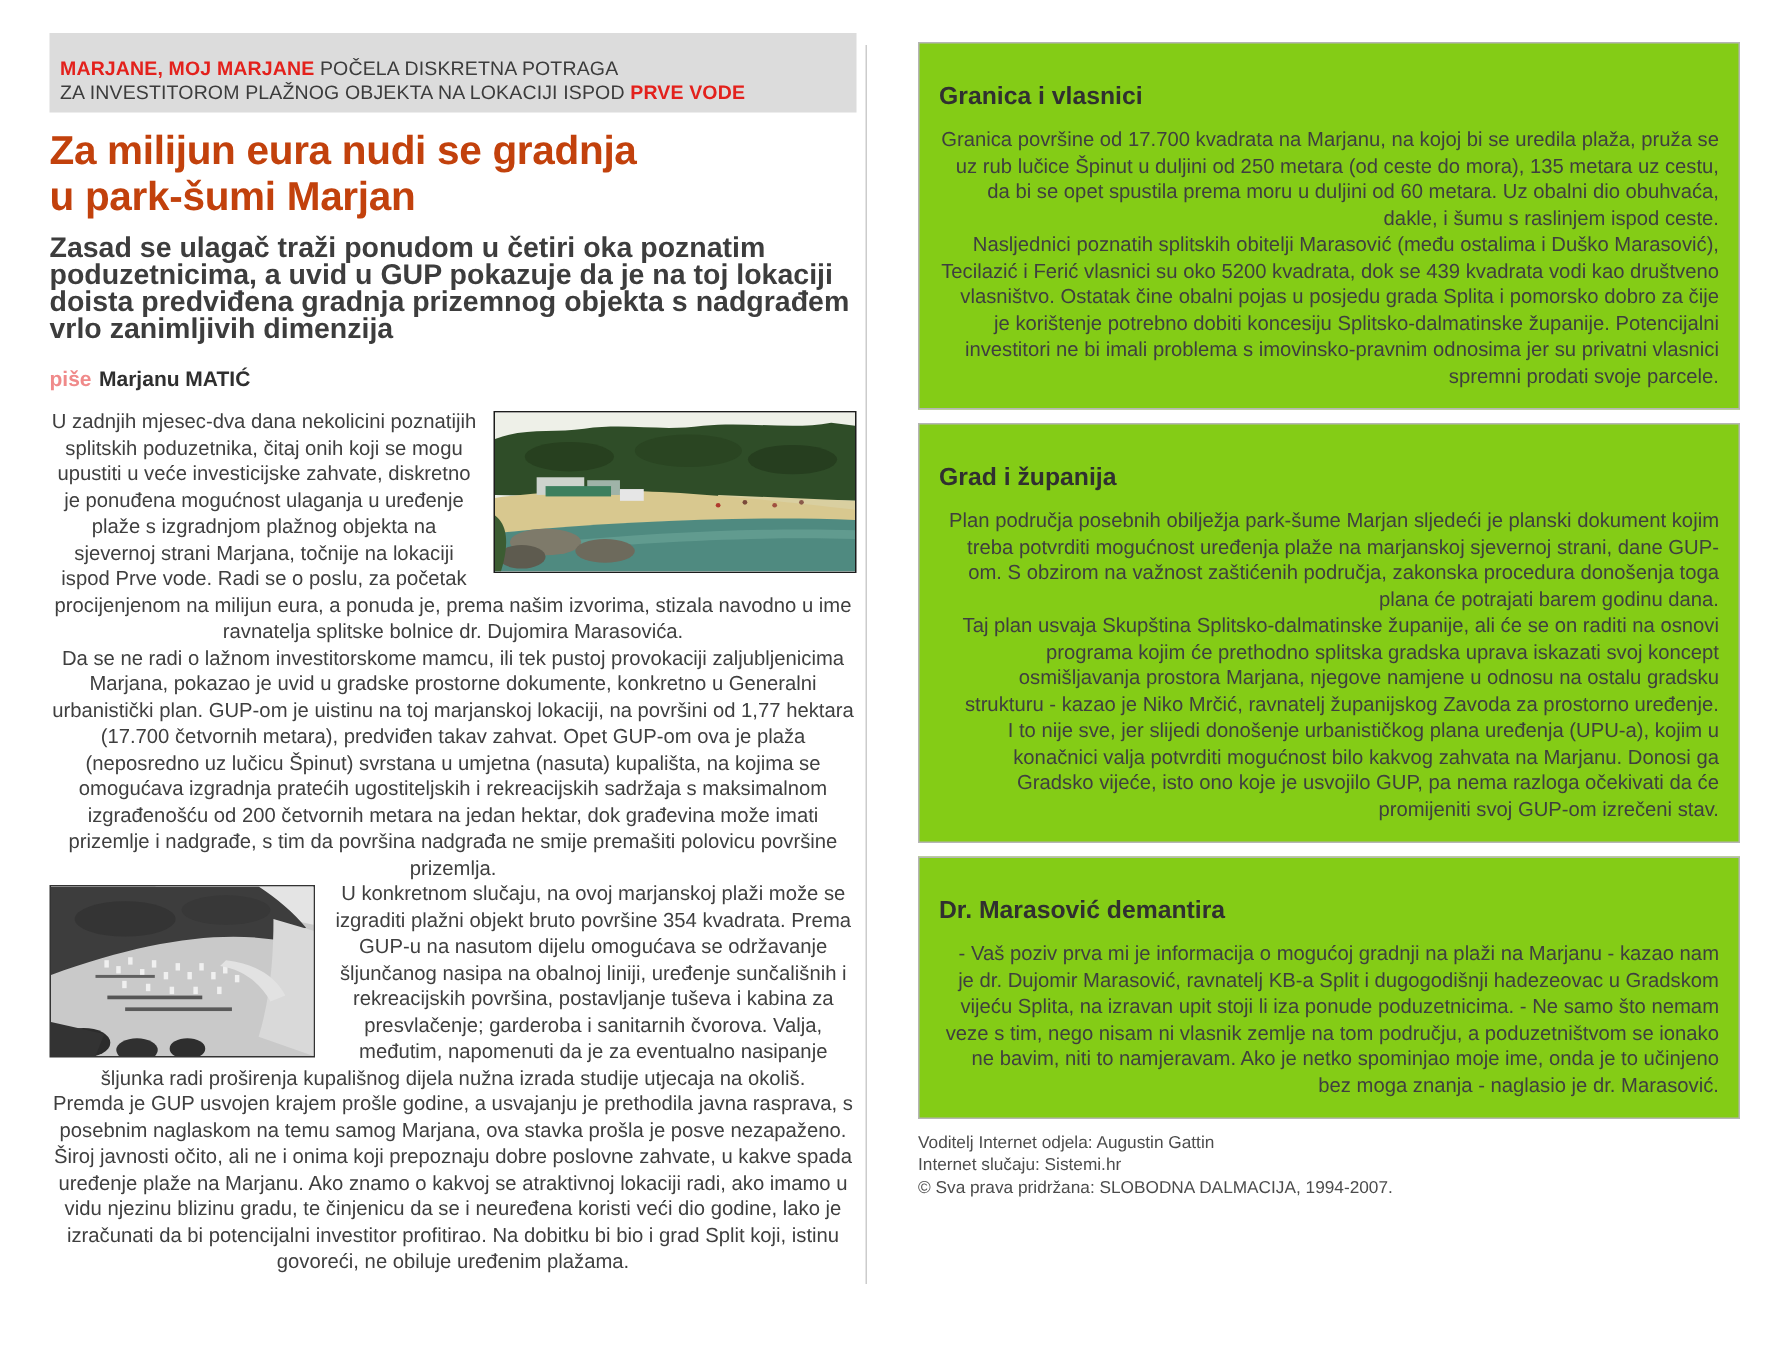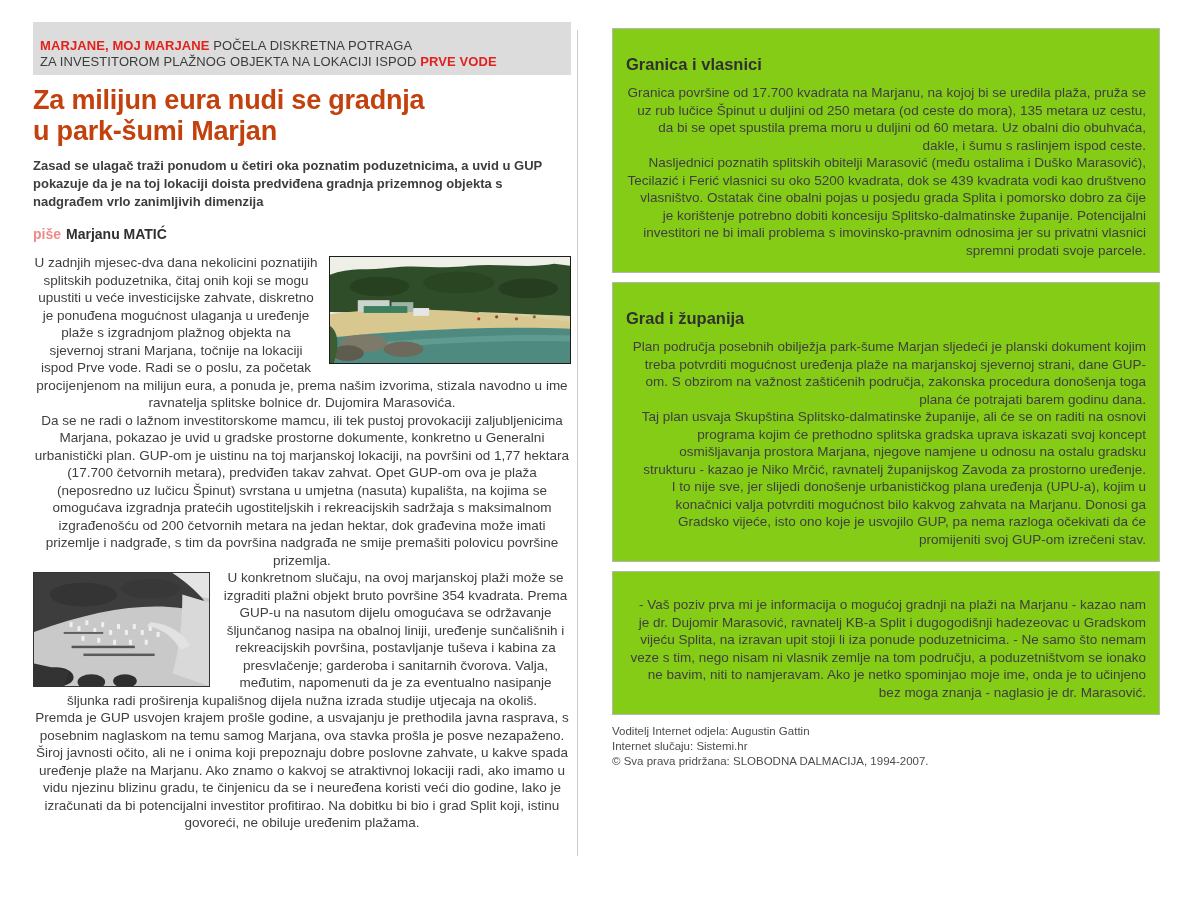--- a/index.html
+++ b/index.html
@@ -30,21 +30,21 @@
     margin: 10px 0 0;
     color: #c2410c;
     font-size: 27px;
     line-height: 31px;
     font-weight: bold;
     letter-spacing: -0.2px;
   }
 
   .lead {
     margin-top: 10px;
-    font-size: 13px;
+    font-size: 19px;
     line-height: 18px;
     font-weight: bold;
     color: #3d3d3d;
   }
 
   .byline { margin-top: 15px; font-size: 14px; font-weight: bold; color: #2f2f2f; }
   .byline .pise { color: #f08a8a; margin-right: 5px; }
 
   .article-body { margin-top: 12px; font-size: 13.5px; line-height: 17.5px; color: #3f3f3f; }
   .article-body p { margin: 0; text-align: center; }
@@ -203,20 +203,21 @@
   </div>
 
   <div class="box">
     <h2 class="box-title">Grad i županija</h2>
     <div class="box-line">Plan područja posebnih obilježja park-šume Marjan sljedeći je planski dokument kojim treba potvrditi mogućnost uređenja plaže na marjanskoj sjevernoj strani, dane GUP-om. S obzirom na važnost zaštićenih područja, zakonska procedura donošenja toga plana će potrajati barem godinu dana.</div>
     <div class="box-line">Taj plan usvaja Skupština Splitsko-dalmatinske županije, ali će se on raditi na osnovi programa kojim će prethodno splitska gradska uprava iskazati svoj koncept osmišljavanja prostora Marjana, njegove namjene u odnosu na ostalu gradsku strukturu - kazao je Niko Mrčić, ravnatelj županijskog Zavoda za prostorno uređenje.</div>
     <div class="box-line">I to nije sve, jer slijedi donošenje urbanističkog plana uređenja (UPU-a), kojim u konačnici valja potvrditi mogućnost bilo kakvog zahvata na Marjanu. Donosi ga Gradsko vijeće, isto ono koje je usvojilo GUP, pa nema razloga očekivati da će promijeniti svoj GUP-om izrečeni stav.</div>
   </div>
 
   <div class="box">
+    <h2 class="box-title">Dr. Marasović demantira</h2>
     <div class="box-line">- Vaš poziv prva mi je informacija o mogućoj gradnji na plaži na Marjanu - kazao nam je dr. Dujomir Marasović, ravnatelj KB-a Split i dugogodišnji hadezeovac u Gradskom vijeću Splita, na izravan upit stoji li iza ponude poduzetnicima. - Ne samo što nemam veze s tim, nego nisam ni vlasnik zemlje na tom području, a poduzetništvom se ionako ne bavim, niti to namjeravam. Ako je netko spominjao moje ime, onda je to učinjeno bez moga znanja - naglasio je dr. Marasović.</div>
   </div>
 
   <div class="site-footer">
     <div>Voditelj Internet odjela: Augustin Gattin</div>
     <div>Internet slučaju: Sistemi.hr</div>
     <div>© Sva prava pridržana: SLOBODNA DALMACIJA, 1994-2007.</div>
   </div>
 </div>
 

